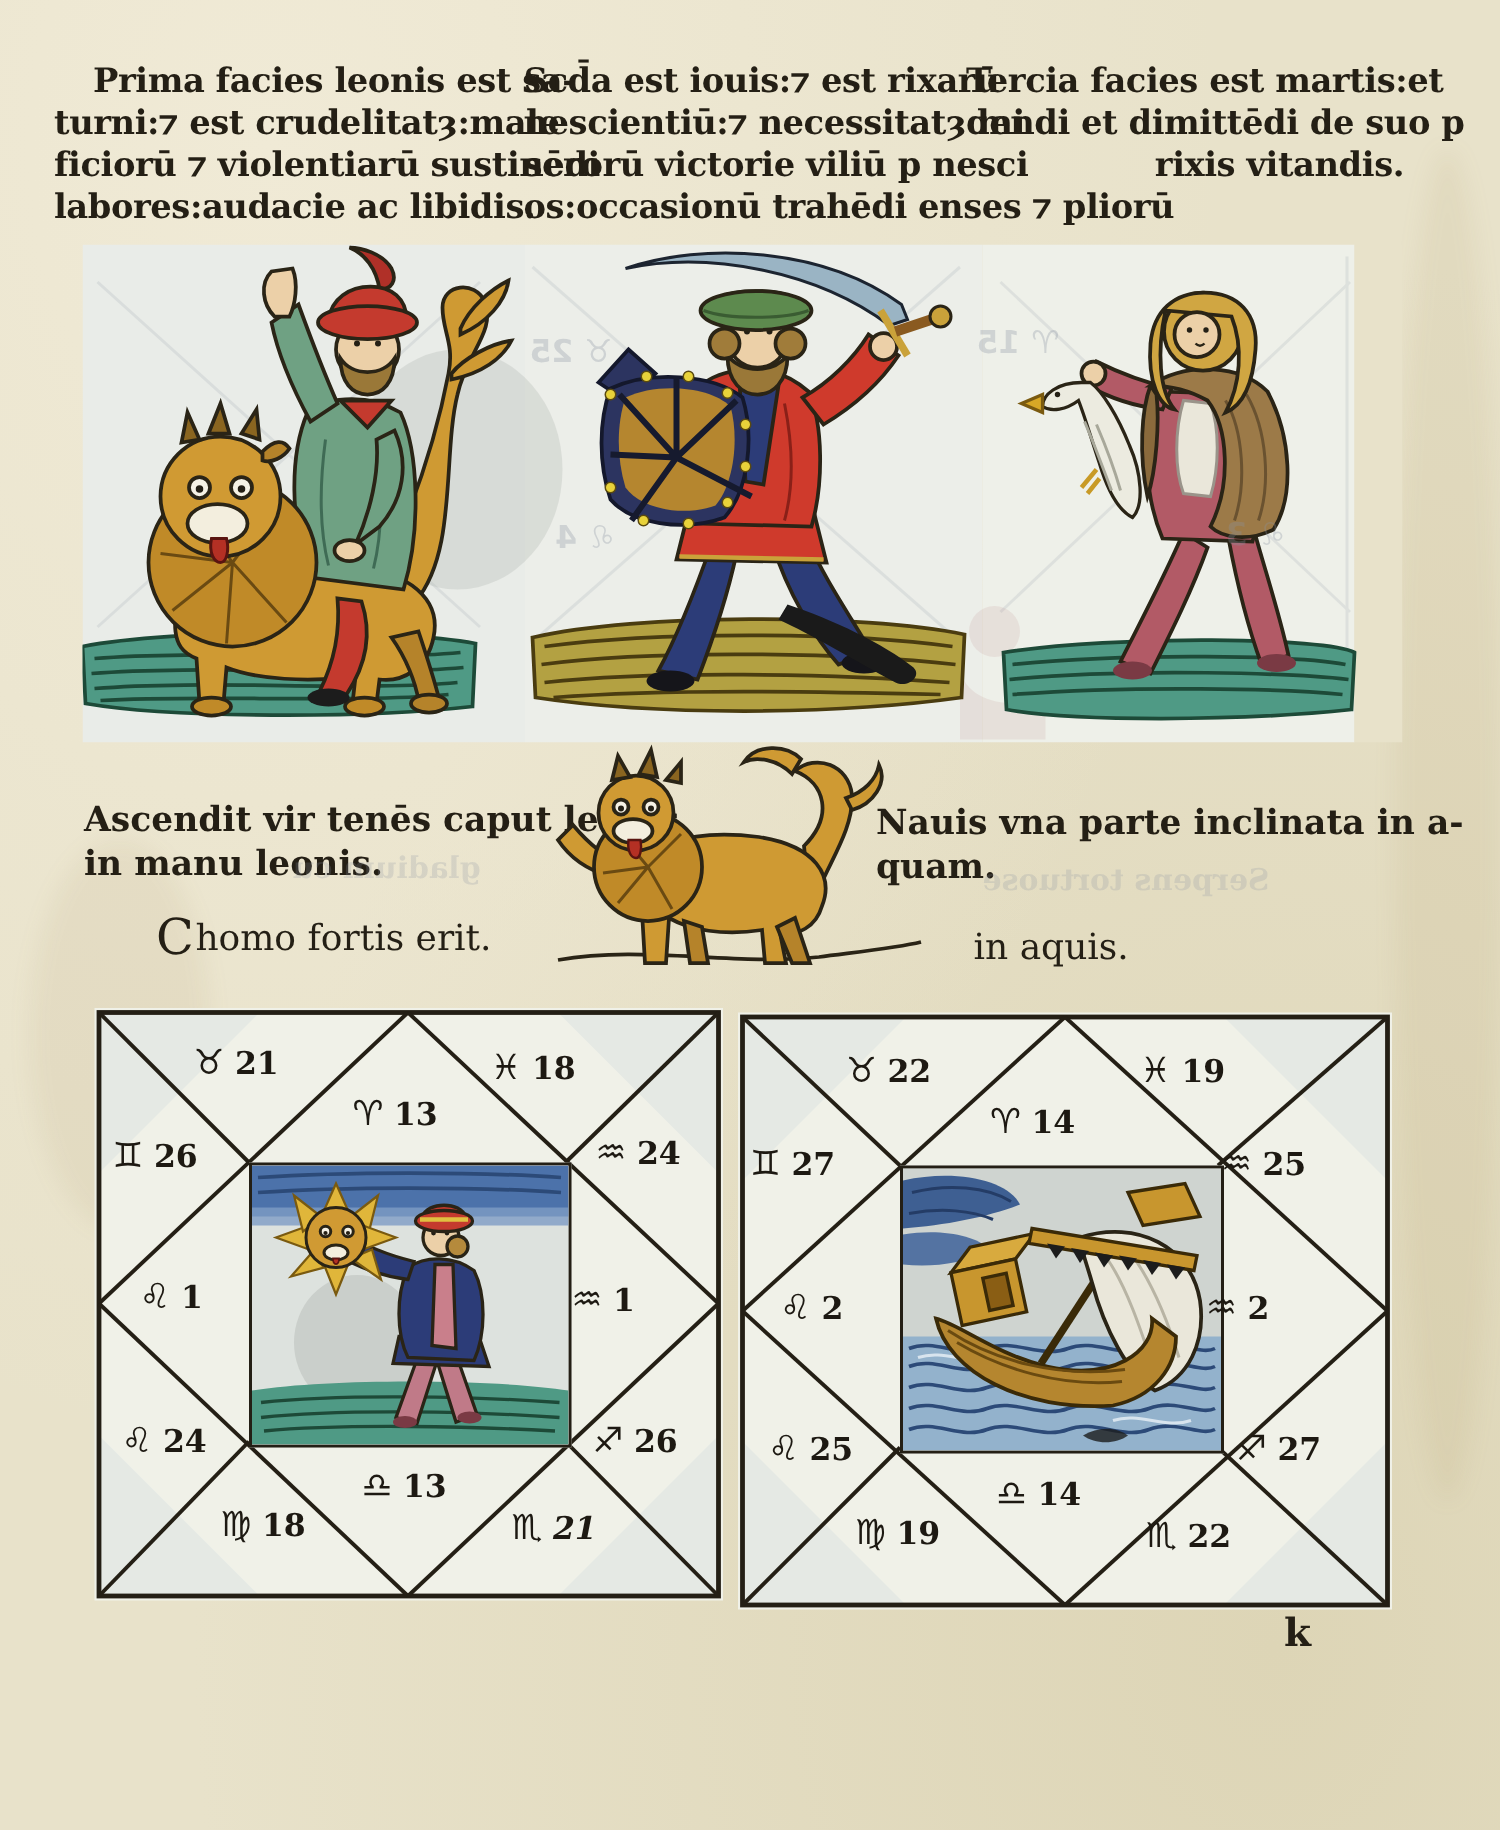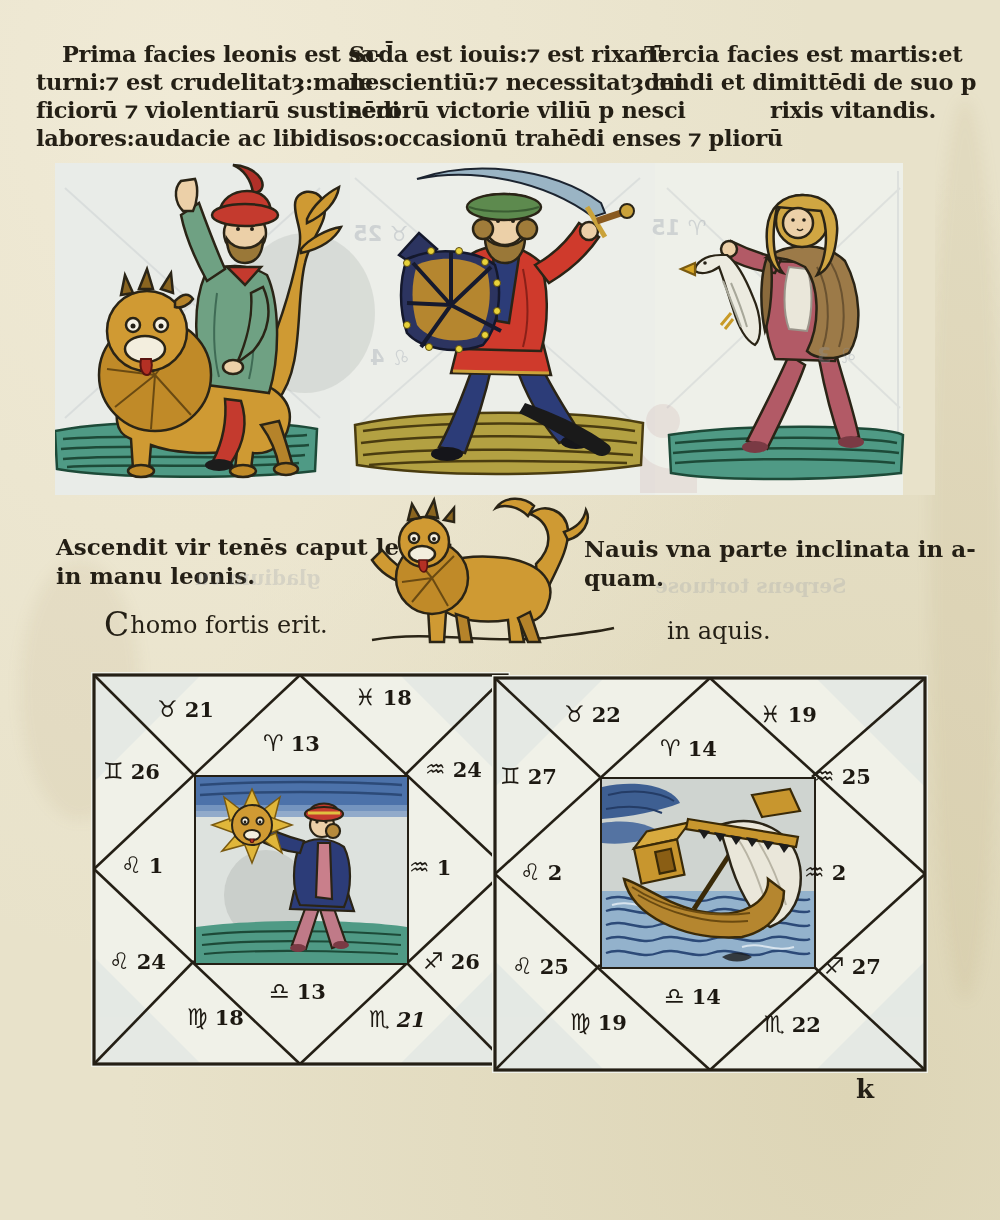--- a/index.html
+++ b/index.html
@@ -14,24 +14,24 @@
   .gtext{position:absolute;font-weight:bold;font-size:22.5px;line-height:28px;
     letter-spacing:-0.3px;white-space:nowrap;color:#241f15;}
   .gtext span{display:block;}
   .col1-l1{text-indent:26px;}
   .col3-l4{text-align:right;width:292px;}
   .midtext{position:absolute;font-weight:bold;font-size:23px;line-height:29px;white-space:nowrap;}
   .midtext span{display:block;}
   .caption{position:absolute;font-weight:normal;font-size:24px;line-height:30px;white-space:nowrap;}
   .capit{font-size:33px;line-height:22px;vertical-align:-3px;margin-right:1px;}
   .caption .cline{display:block;}
-  .cap-indent{margin-left:34px;}
+  .cap-indent{margin-left:16px;}
   .strip{position:absolute;left:55px;top:163px;width:880px;height:332px;}
   .chart{position:absolute;background:#f0f1e8;}
-  .chart-left{left:63px;top:672px;width:419px;height:395px;margin-left:28px;}
+  .chart-left{left:63px;top:672px;width:419px;height:395px;}
   .chart-right{left:492px;top:675px;width:436px;height:398px;}
   .chart svg.frame{position:absolute;left:0;top:0;}
   .cpict{position:absolute;border:2.5px solid #241f15;background:#dde2de;}
   .house{position:absolute;font-weight:bold;font-size:21px;white-space:nowrap;color:#1d1912;}
   .zsym{font-family:"DejaVu Sans", sans-serif;font-size:23px;margin-right:7px;}
   .zdeg{font-size:21px;}
   .ghost{position:absolute;transform:scaleX(-1);color:#8a93a2;opacity:.3;font-weight:bold;
     font-family:"DejaVu Serif",serif;font-size:21px;white-space:nowrap;}
   .ghost .zs{font-family:"DejaVu Sans",sans-serif;}
   .signature{position:absolute;left:856px;top:1074px;font-weight:bold;font-size:26px;}
@@ -349,28 +349,28 @@
           <circle cx="49" cy="45" r="1.4" fill="#241f15" stroke="none"></circle>
           <circle cx="64" cy="45" r="1.4" fill="#241f15" stroke="none"></circle>
           <ellipse cx="56" cy="58" rx="8" ry="5" fill="#f3eede"></ellipse>
           <path d="M54,62 C54,67 58,67 58,62 Z" fill="#b43024" stroke="#5a1410" stroke-width="1.2"></path>
         </g>
       </svg>
     </div>
 
     <span class="house" style="left:66px;top:24px;"><span class="zsym">♉</span><span class="zdeg">21</span></span>
     <span class="house" style="left:172px;top:58px;text-align:right;"><span class="zsym">♈</span><span class="zdeg">13</span></span>
-    <span class="house" style="left:264px;top:12px;"><span class="zsym">♓</span><span class="zdeg">18</span></span>
+    <span class="house" style="left:264px;top:27px;"><span class="zsym">♓</span><span class="zdeg">18</span></span>
     <span class="house" style="left:12px;top:86px;"><span class="zsym">♊</span><span class="zdeg">26</span></span>
     <span class="house" style="left:334px;top:84px;"><span class="zsym">♒</span><span class="zdeg">24</span></span>
     <span class="house" style="left:30px;top:180px;"><span class="zsym">♌</span><span class="zdeg">1</span></span>
     <span class="house" style="left:318px;top:182px;"><span class="zsym">♒</span><span class="zdeg">1</span></span>
     <span class="house" style="left:18px;top:276px;"><span class="zsym">♌</span><span class="zdeg">24</span></span>
     <span class="house" style="left:332px;top:276px;"><span class="zsym">♐</span><span class="zdeg">26</span></span>
-    <span class="house" style="left:96px;top:332px;"><span class="zsym">♍</span><span class="zdeg">18</span></span>
+    <span class="house" style="left:84px;top:332px;"><span class="zsym">♍</span><span class="zdeg">18</span></span>
     <span class="house" style="left:178px;top:306px;"><span class="zsym">♎</span><span class="zdeg">13</span></span>
     <span class="house" style="left:278px;top:334px;font-style:italic;"><span class="zsym">♏</span><span class="zdeg">21</span></span>
   </div>
 
   <div class="chart chart-right">
     <svg class="frame" width="436" height="398" viewBox="0 0 436 398">
       <g fill="#d7e0e0" opacity="0.45" stroke="none">
         <path d="M3,3 L112,3 L3,112 Z"></path>
           <path d="M433,3 L324,3 L433,112 Z"></path>
         <path d="M3,395 L112,395 L3,286 Z"></path>

